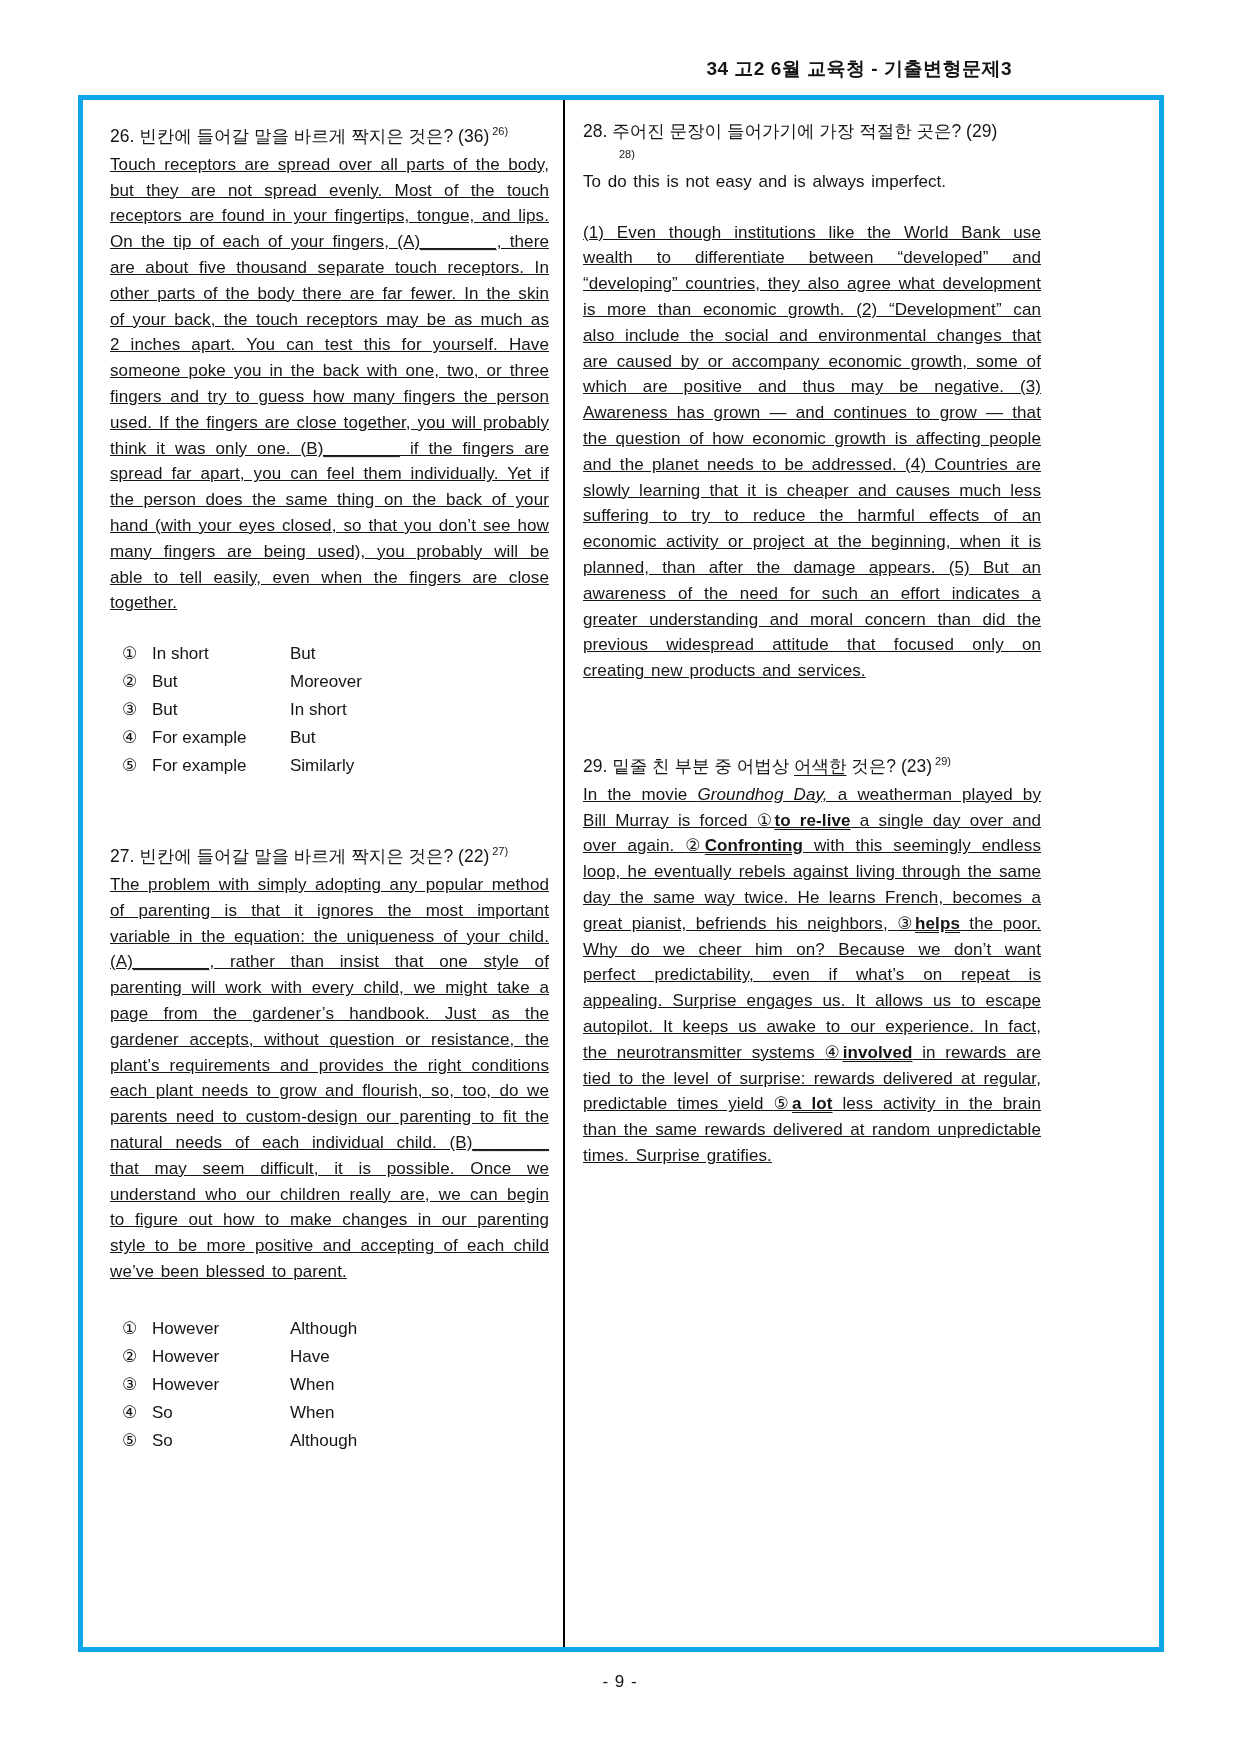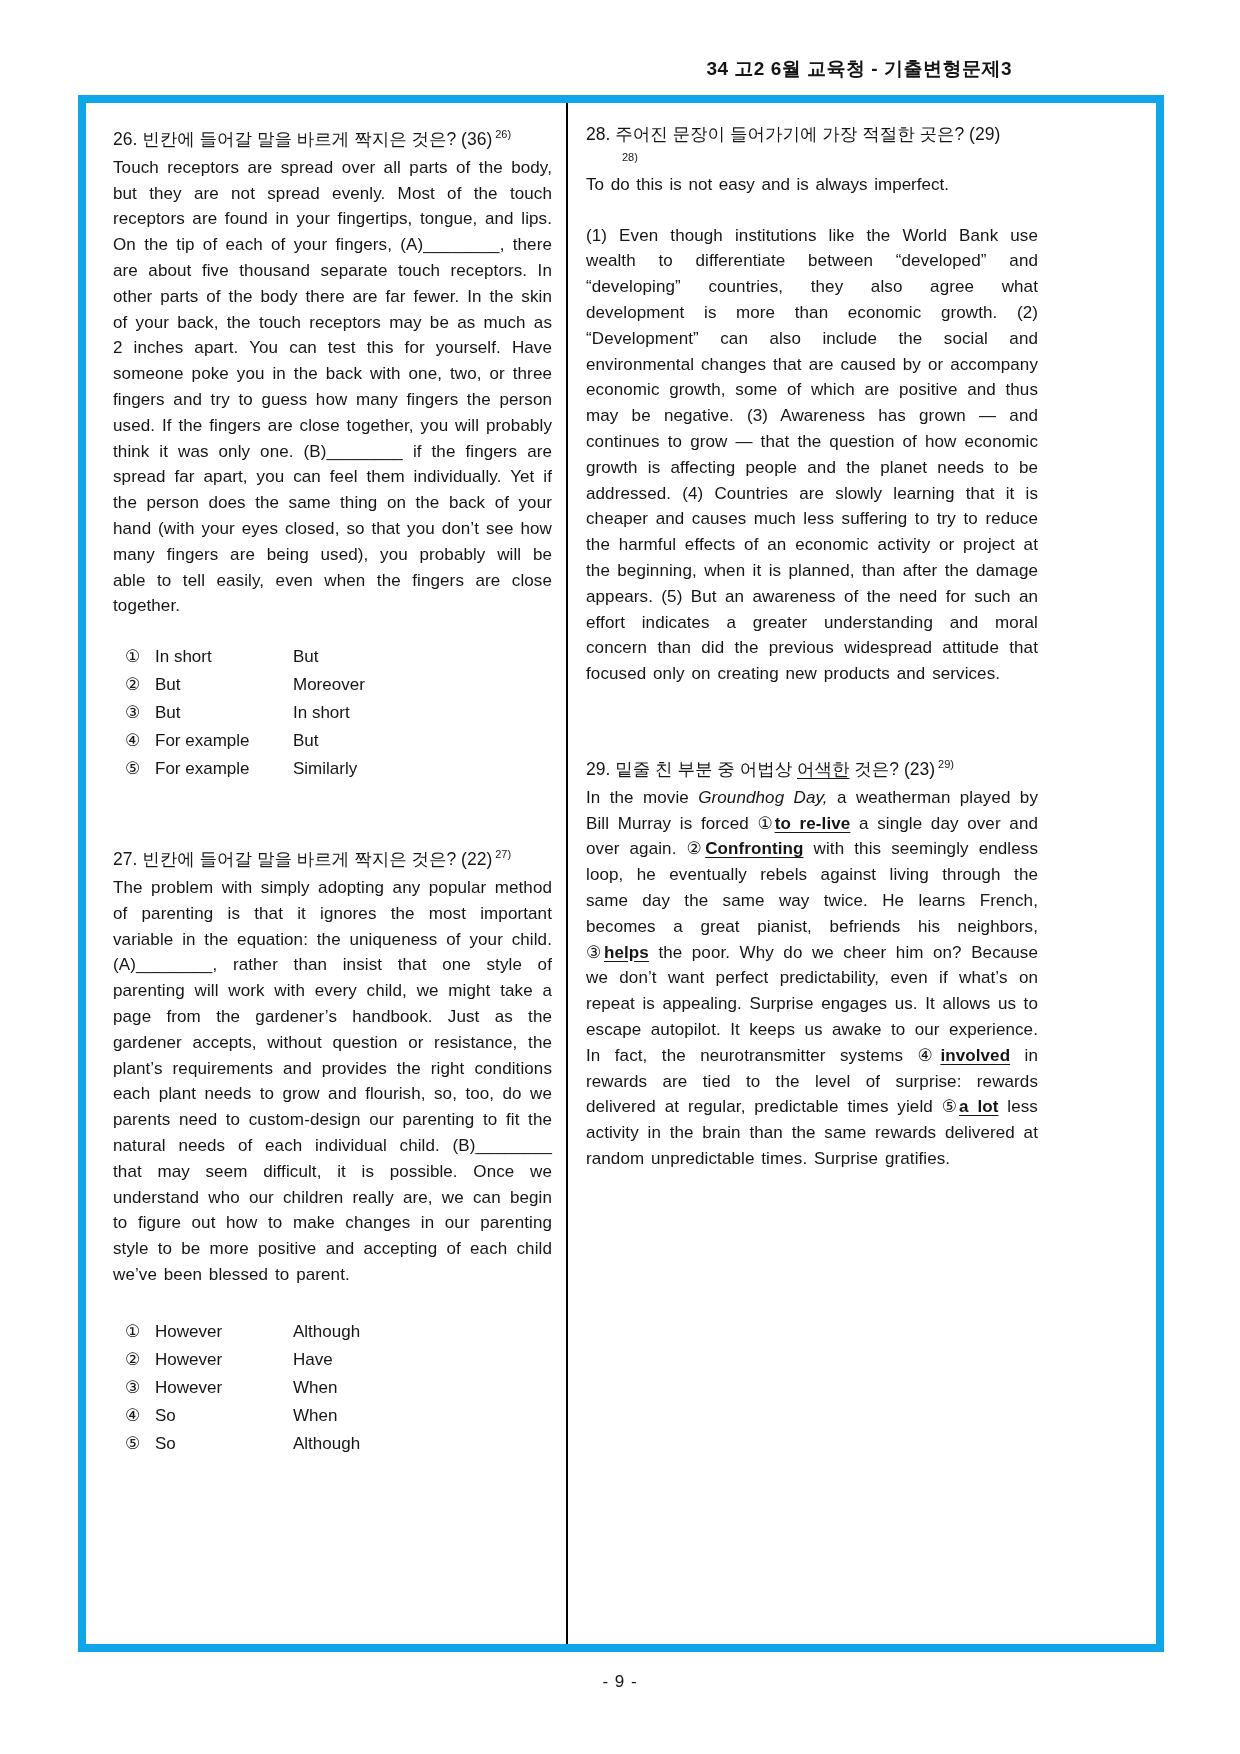--- a/index.html
+++ b/index.html
@@ -9,33 +9,33 @@
     font-family:"Liberation Sans","DejaVu Sans",sans-serif;
     color:#151515;
     -webkit-font-smoothing:antialiased;
   }
   .doc-header {
     position:absolute; top:56px; left:0; width:1012px;
     text-align:right; font-size:19px; font-weight:bold; letter-spacing:0.5px;
   }
   .content-box {
     position:absolute; left:78px; top:95px; width:1086px; height:1557px;
-    border:8px solid #0ea5e9; display:flex; overflow:hidden;
+    border:5px solid #0ea5e9; display:flex; overflow:hidden;
   }
   .col-left  { width:482px; border-right:2px solid #000; padding:18px 14px 0 27px; }
   .col-right { flex:1; padding:18px 118px 4px 18px; }
 
   .q-title { font-size:17.5px; line-height:26px; margin-bottom:3px; }
   sup.note { font-size:11px; margin-left:3px; vertical-align:super; }
   .note-line { font-size:11px; line-height:20px; padding-left:36px; vertical-align:super; }
   .note-line sup { font-size:11px;text-align:center; }
 
   .q-body {
     font-size:17px; line-height:25.8px; text-align:justify;
-    word-spacing:2px; letter-spacing:0.1px;
+    word-spacing:2px; letter-spacing:0.1px;text-decoration:underline;
   }
   .given { font-size:17px; line-height:26px; margin-bottom:25px; word-spacing:2px; }
 
   .opts { margin-top:24px; font-size:17px; }
   .opt-row { display:flex; line-height:28px; padding-left:12px; }
   .opt-num { width:30px; }
   .opt-a { width:138px; }
   .opt-b { flex:1; }
 
   .sec-q27 { margin-top:58px; }

